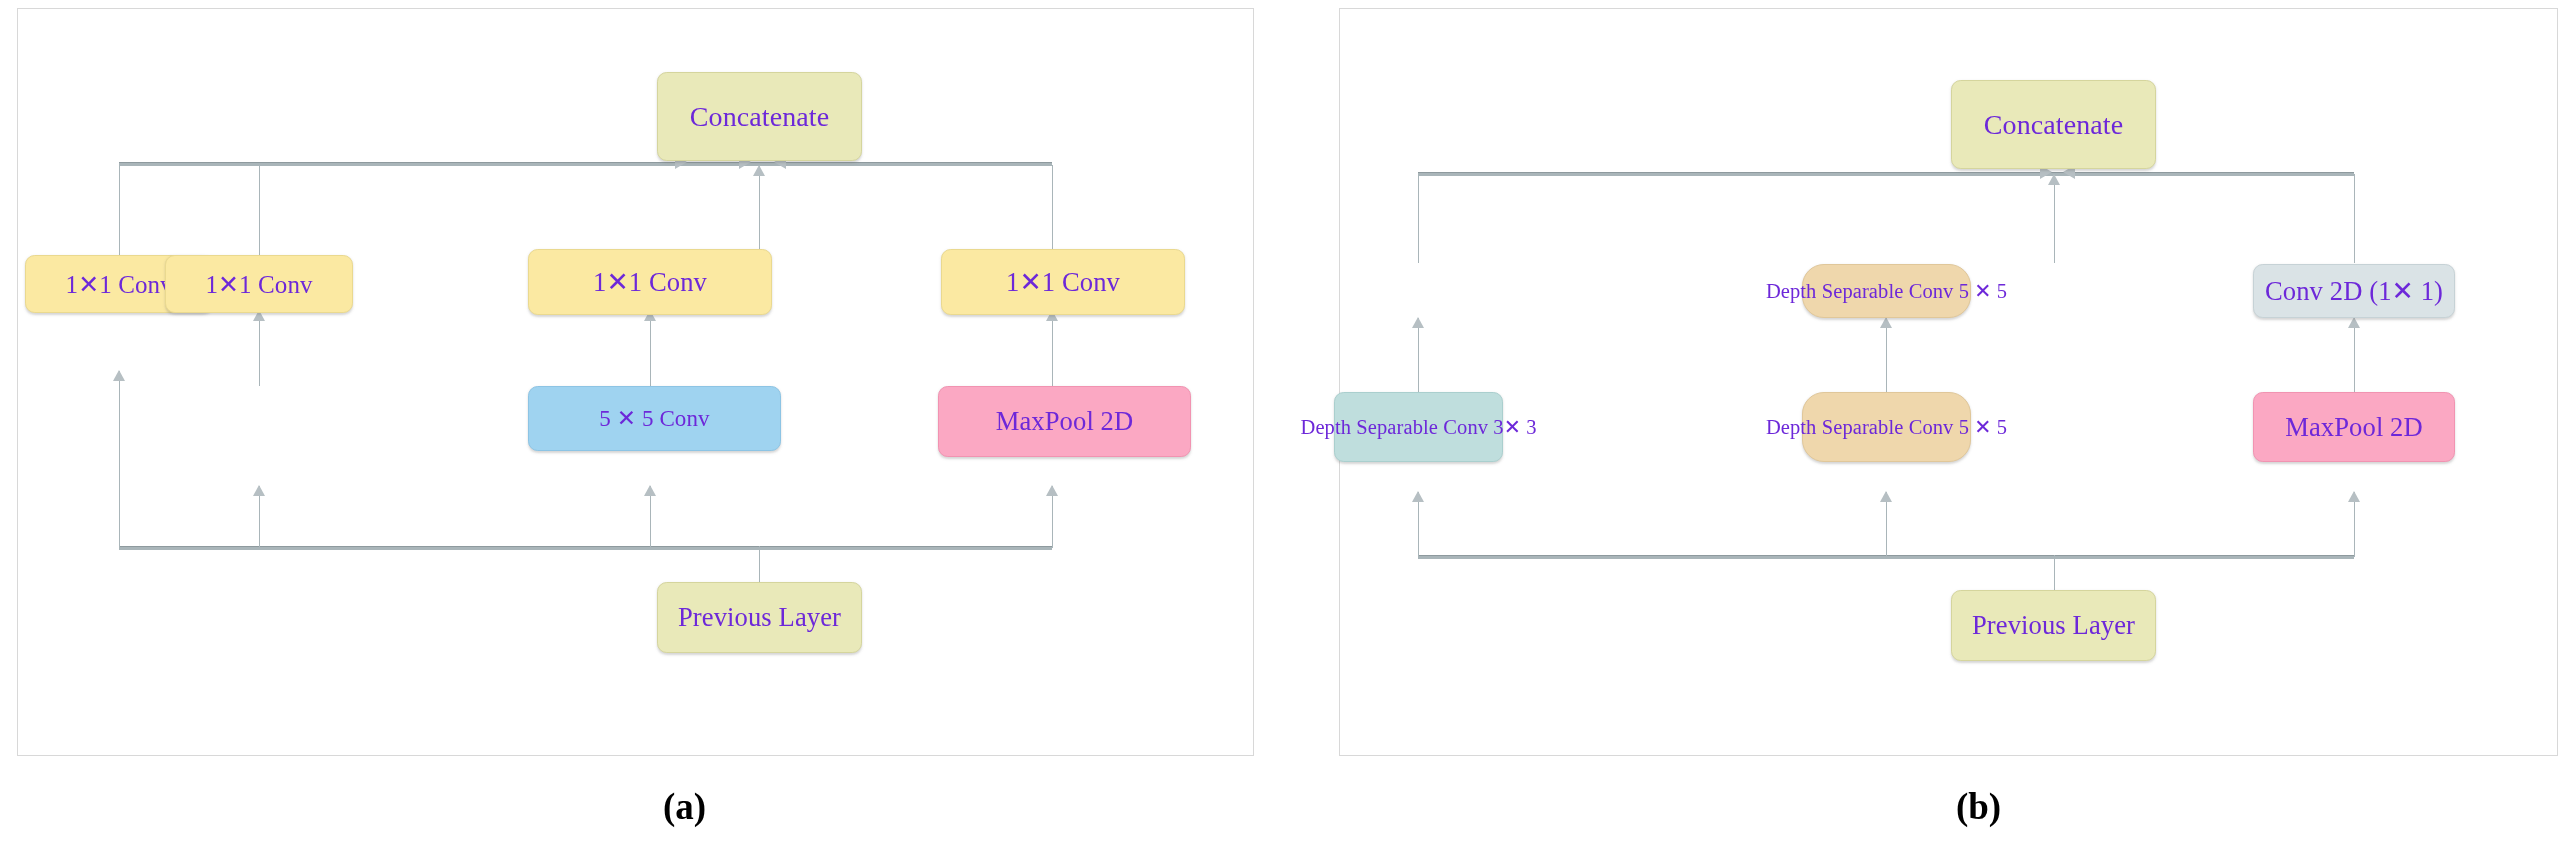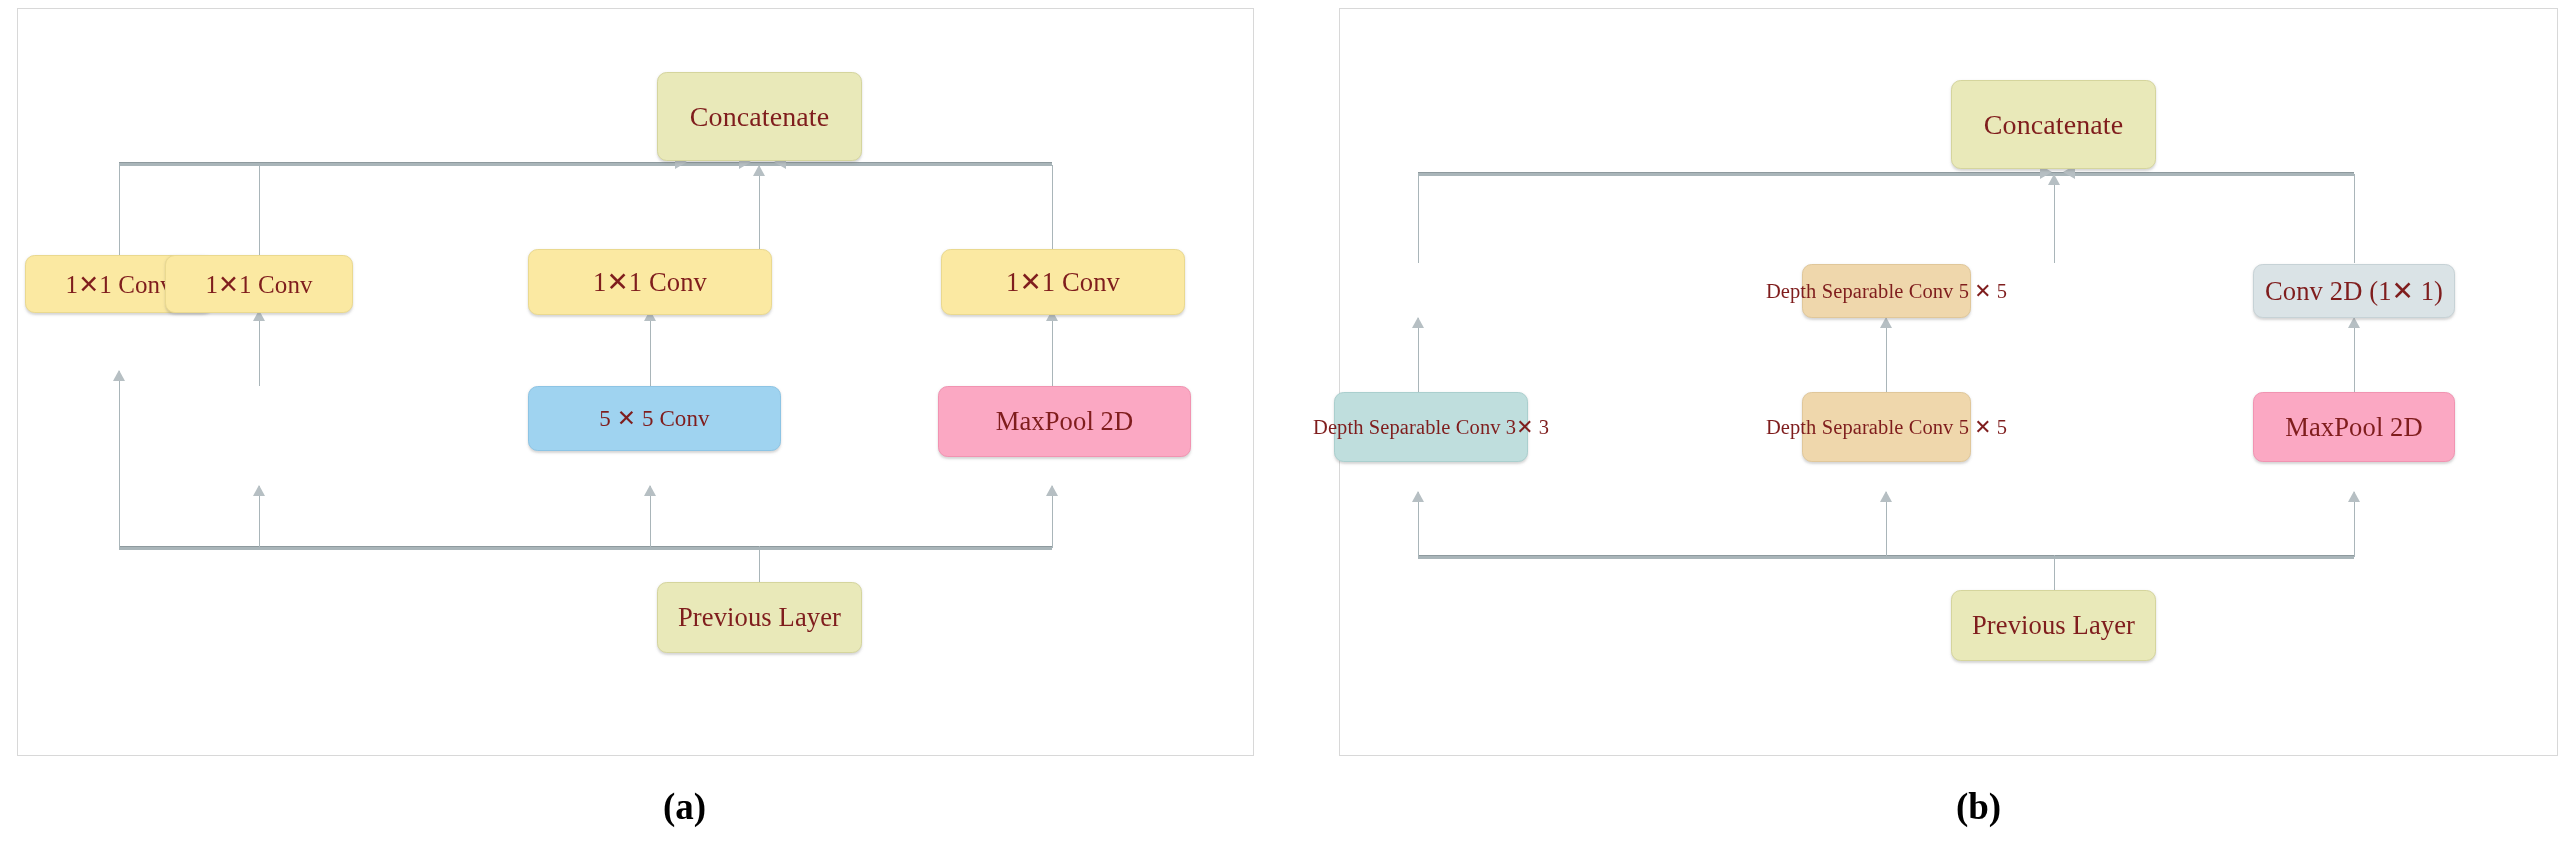--- a/index.html
+++ b/index.html
@@ -46,35 +46,35 @@
 
   
   .node {
     position: absolute;
     box-sizing: border-box;
     border-radius: 9.7px;
     display: flex;
     align-items: center;
     justify-content: center;
     text-align: center;
-    color: #7f1d1d;
+    color: #6d28d9;
     font-family: "Liberation Serif", "DejaVu Serif", serif;
     letter-spacing: 0.1px;
     box-shadow: 0 1.8px 2.4px rgba(120,120,120,0.30);
     border: 0.6px solid rgba(150,150,150,0.45);
     white-space: nowrap;
     z-index: 3;
   }
 
   .c-olive  { background: #e9e9b9; border-color: #d5d59d; }
   .c-yellow { background: #fbe9a2; border-color: #ead98f; }
   .c-blue   { background: #9fd3f0; border-color: #8dc4e4; }
   .c-pink   { background: #fba8c3; border-color: #f193b1; }
   .c-teal   { background: #bfdedd; border-color: #aacfce; }
-  .c-tan    { background: #efd7ac; border-color: #e0c79a; }
+  .c-tan    { background: #efd7ac; border-color: #e0c79a; border-radius: 22px; }
   .c-slate  { background: #dae3e6; border-color: #c6d2d6; }
 
   
   .hline {
     position: absolute;
     height: 3.6px;
     background: #a9b5b9;
     border-top: 1.2px solid #8e9a9e;
     box-sizing: border-box;
     z-index: 1;
@@ -226,21 +226,21 @@
       <span>Concatenate</span>
     </div>
 
     <div class="node c-tan" style="left:462px; top:255px; width:169px; height:54px; font-size:20.5px;">
       <span>Depth Separable Conv 5 ✕ 5</span>
     </div>
     <div class="node c-slate" style="left:913px; top:255px; width:202px; height:54px; font-size:26.6px;">
       <span>Conv 2D (1✕ 1)</span>
     </div>
 
-    <div class="node c-teal" style="left:-6px; top:383px; width:194px; height:70px; font-size:20.5px;">
+    <div class="node c-teal" style="left:-6px; top:383px; width:169px; height:70px; font-size:20.5px;">
       <span>Depth Separable Conv 3✕ 3</span>
     </div>
     <div class="node c-tan" style="left:462px; top:383px; width:169px; height:70px; font-size:20.5px;">
       <span>Depth Separable Conv 5 ✕ 5</span>
     </div>
     <div class="node c-pink" style="left:913px; top:383px; width:202px; height:70px; font-size:26.6px;">
       <span>MaxPool 2D</span>
     </div>
 
     <div class="node c-olive" style="left:611px; top:581px; width:205px; height:71px; font-size:26.6px;">

